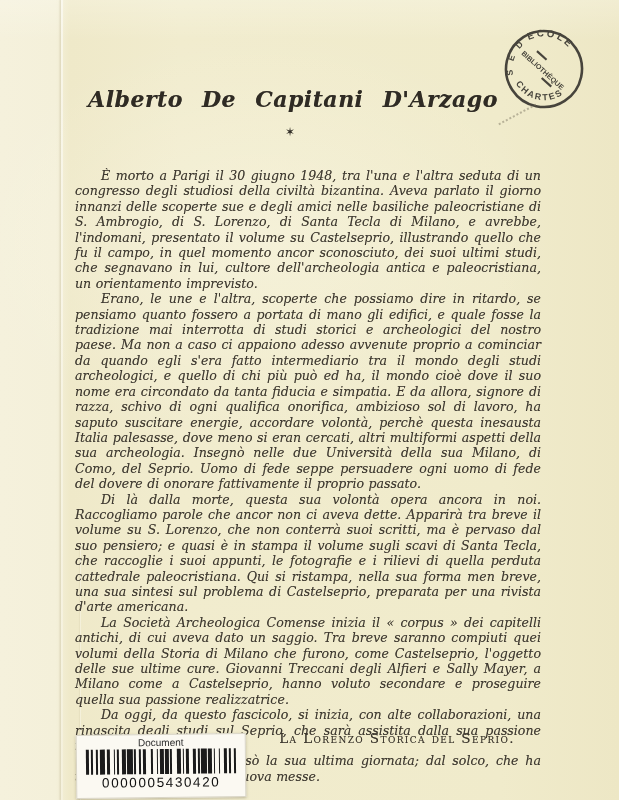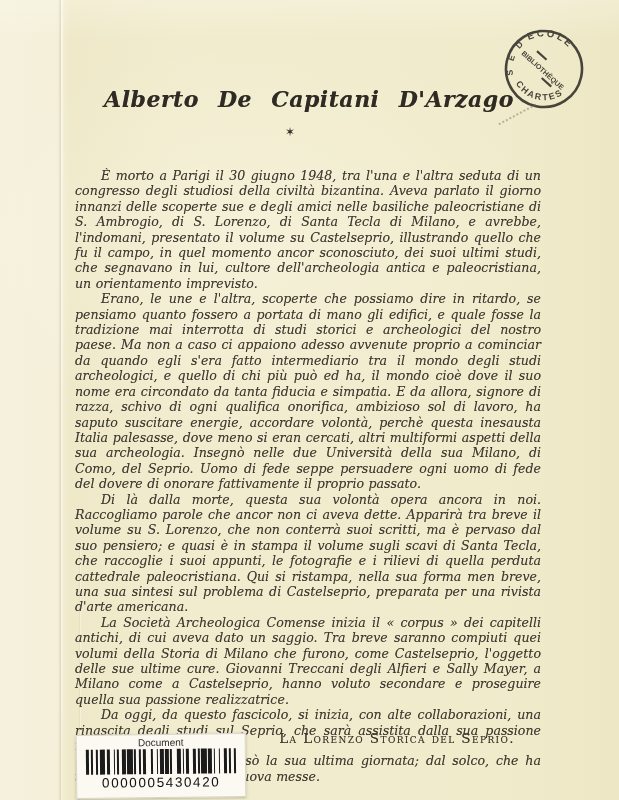--- a/index.html
+++ b/index.html
@@ -20,21 +20,21 @@
     background:linear-gradient(180deg,rgba(255,255,255,.50),rgba(255,255,255,.22));
     box-shadow:-1.5px 0 1px rgba(160,150,115,.22);}
   .crease-low{position:absolute;left:80px;top:548px;width:1px;height:252px;
     background:rgba(255,255,255,.45);box-shadow:-1px 0 1px rgba(160,150,115,.18);opacity:.7;}
 
   .title{
     position:absolute;top:86px;left:75px;width:466px;margin:0;
     transform:translateX(-15px);
     text-align:center;font-style:italic;font-weight:bold;
     font-size:22px;letter-spacing:.5px;word-spacing:11px;
-    color:#2f2b24;text-shadow:0 0 .5px rgba(47,43,36,.55);padding-left:16px;
+    color:#2f2b24;text-shadow:0 0 .5px rgba(47,43,36,.55);
   }
   .divider{
     position:absolute;top:125px;left:75px;width:466px;
     transform:translateX(-18px);
     text-align:center;font-family:"DejaVu Sans",sans-serif;
     font-size:12px;color:#2f2b24;
   }
   .article{
     position:absolute;top:168px;left:75px;width:466px;
     font-style:italic;font-size:12.6px;line-height:15.4px;

